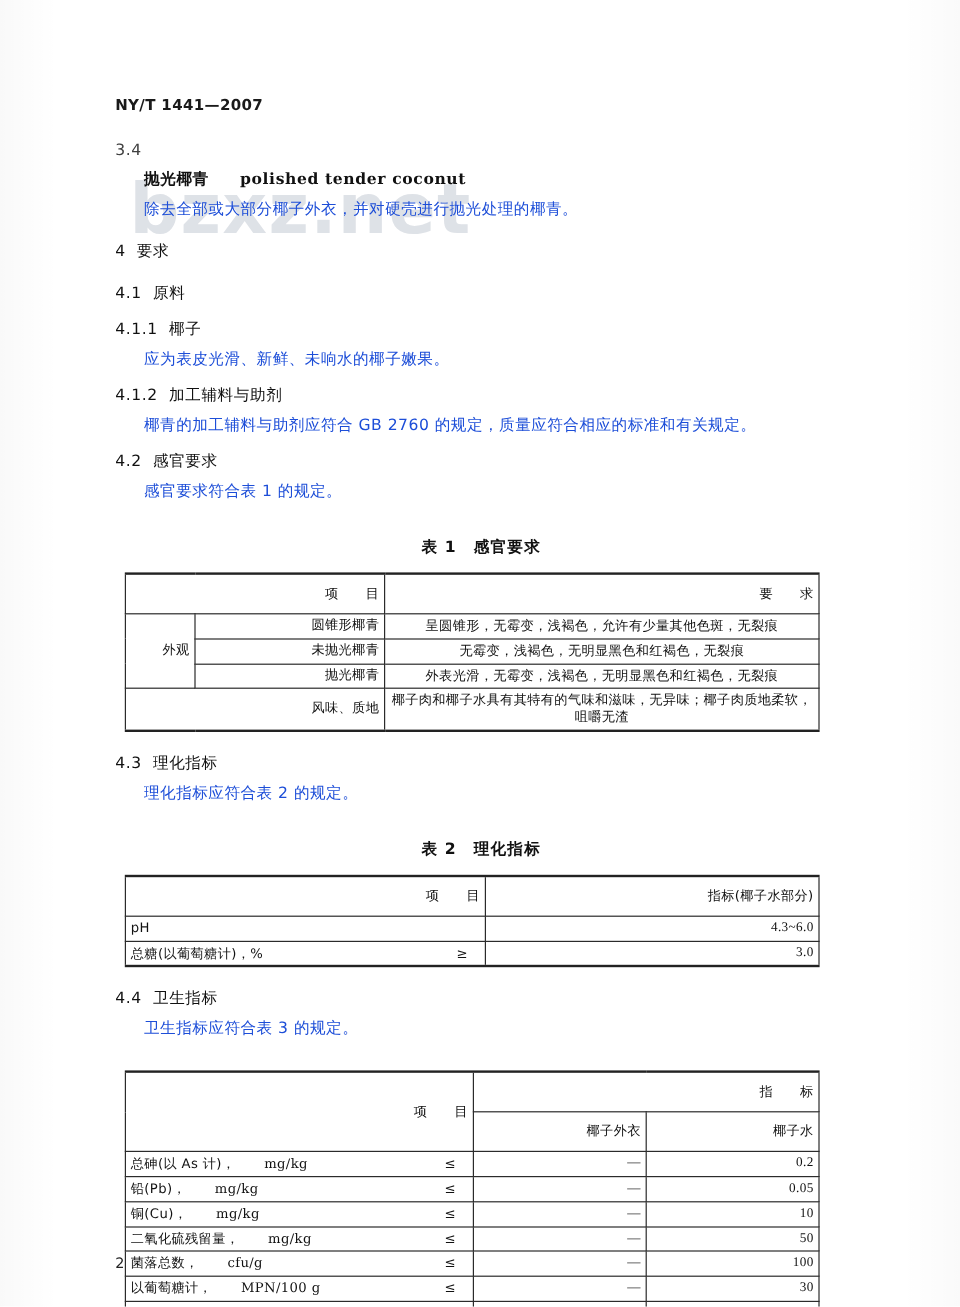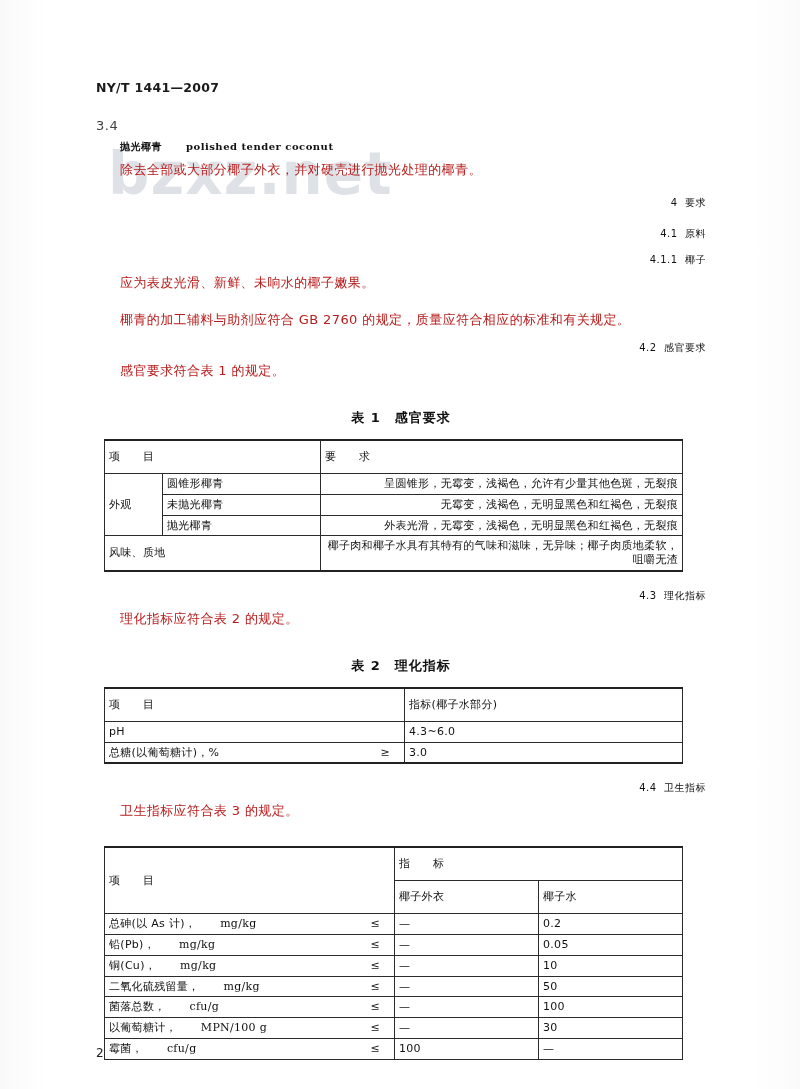--- a/index.html
+++ b/index.html
@@ -64,48 +64,47 @@
     letter-spacing: 0.3px;
   }
   
   .clause-num {
     font-size: 13px;
     color: #404040;
     margin: 0;
     letter-spacing: 0.5px;
   }
   .clause-head {
-    font-size: 10px;
+    font-size: 13px;
     font-weight: bold;
     color: #111;
     margin: 0;
     letter-spacing: 0.5px;
   }
   .clause-head .en {
     font-weight: bold;
     font-family: "DejaVu Serif", "Liberation Serif", serif;
   }
   .para {
     font-size: 13px;
-    color: #b91c1c;
+    color: #1d4ed8;
     margin: 0;
     letter-spacing: 0.4px;
   }
   .indent1 { padding-left: 24px; }
 
   .row-gap-s { height: 7px; }
   .row-gap-m { height: 12px; }
   .row-gap-l { height: 17px; }
 
   .sec-line {
-    font-size: 10px;
+    font-size: 13px;
     color: #111;
     letter-spacing: 0.5px;
     white-space: pre;
-    text-align: right;
   }
 
   
   .tbl-caption {
     text-align: center;
     font-size: 13px;
     font-weight: bold;
     color: #111;
     letter-spacing: 1px;
     margin: 12px;
@@ -121,25 +120,25 @@
   }
   table.std td, table.std th {
     border: 1px solid #2b2b2b;
     padding: 3px 4px;
     font-weight: normal;
     vertical-align: middle;
     line-height: 1.25;
     letter-spacing: 0.3px;
   }
   table.std .hd {
-    text-align: left;
+    text-align: right;
     height: 26px;
   }
-  table.std .c { text-align: left; }
-  table.std .l { text-align: right; padding-left: 4px; margin-top: 24px; }
+  table.std .c { text-align: right; font-family: Liberation Serif, serif; }
+  table.std .l { text-align: center; padding-left: 4px; margin-top: 24px; }
   .tbl-wrap { position: relative; }
 
   .topline {
     border-top: 2px solid #222 !important;
   }
   .botline {
     border-bottom: 2px solid #222 !important;
   }
   .unit {
     font-family: "DejaVu Serif", "Liberation Serif", serif;
@@ -200,20 +199,21 @@
 
     <div class="sec-line">4.1  原料</div>
     <div class="row-gap-m"></div>
 
     <div class="sec-line">4.1.1  椰子</div>
     <div class="row-gap-s"></div>
 
     <div class="para indent1">应为表皮光滑、新鲜、未响水的椰子嫩果。</div>
     <div class="row-gap-m"></div>
 
+    <div class="sec-line">4.1.2  加工辅料与助剂</div>
     <div class="row-gap-s"></div>
 
     <div class="para indent1">椰青的加工辅料与助剂应符合 GB 2760 的规定，质量应符合相应的标准和有关规定。</div>
     <div class="row-gap-m"></div>
 
     <div class="sec-line">4.2  感官要求</div>
     <div class="row-gap-s"></div>
 
     <div class="para indent1">感官要求符合表 1 的规定。</div>
 

